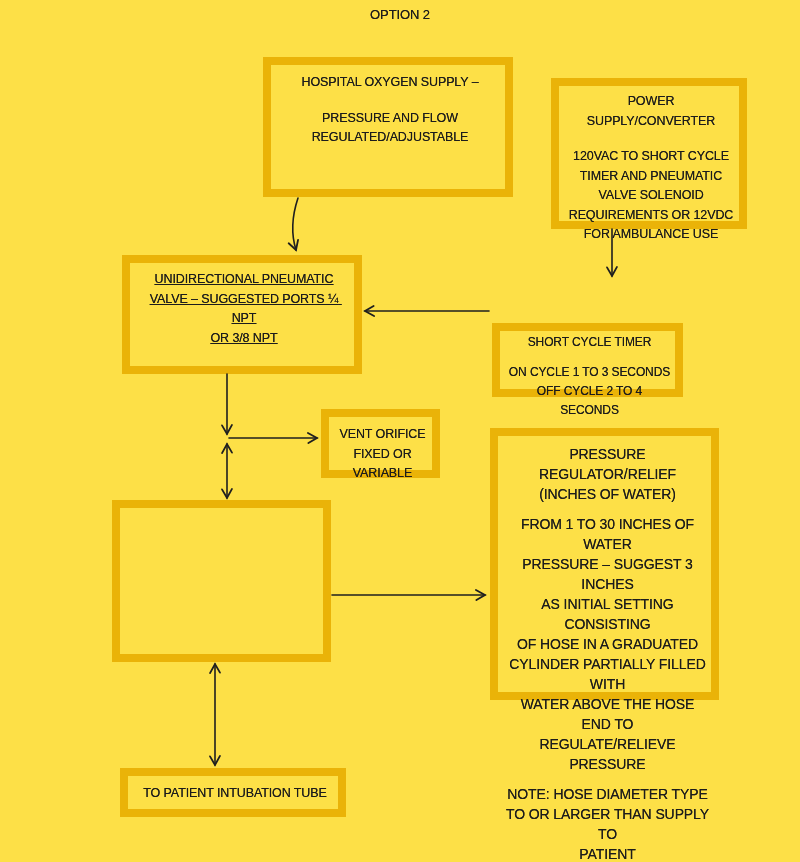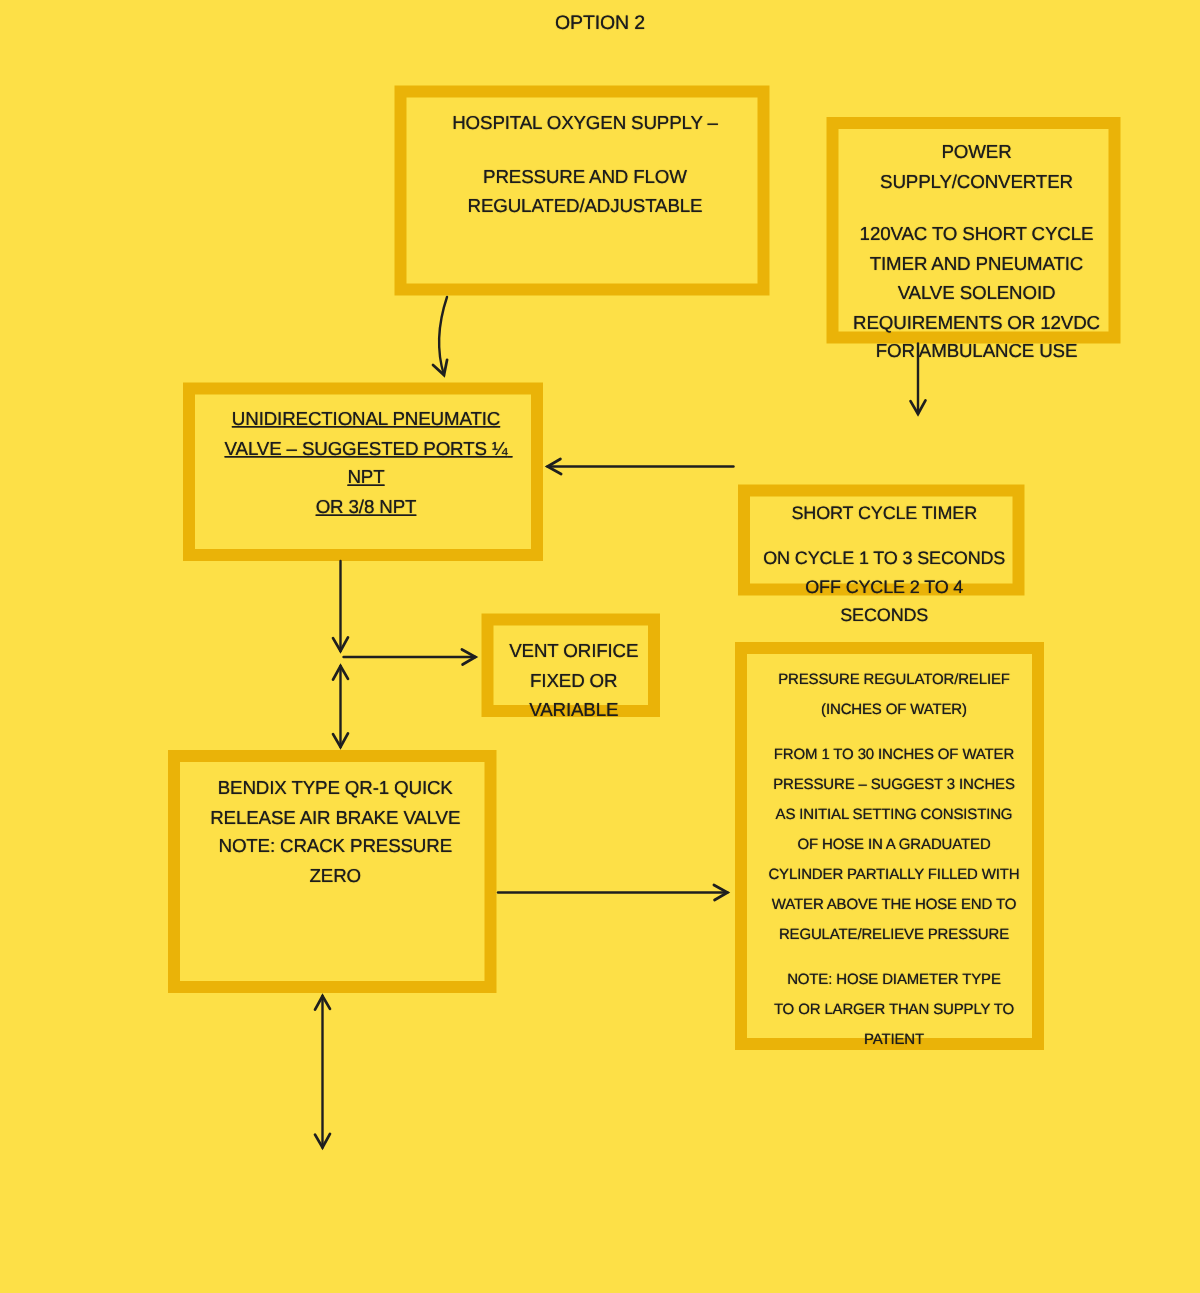--- a/index.html
+++ b/index.html
@@ -26,21 +26,21 @@
   .box p:last-child { margin-bottom:0; }
 
   #box-hospital { left:263px; top:57px;  width:250px; height:140px; }
   #box-power    { left:551px; top:78px;  width:196px; height:151px; padding-top:6px; }
   #box-valve    { left:122px; top:255px; width:240px; height:119px; padding-top:7px;text-decoration:underline; }
   #box-valve p  { margin-bottom:14px; }
   #box-timer    { left:492px; top:279px; width:191px; height:74px; font-size:12px; line-height:19px; padding-top:2px;margin-top:44px; }
   #box-timer p  { margin-bottom:11px; }
   #box-vent     { left:321px; top:409px; width:119px; height:69px; }
   #box-bendix   { left:112px; top:500px; width:219px; height:162px; }
-  #box-pressure { left:490px; top:428px; width:206px; height:272px; font-size:10px; line-height:20px; padding-right:2px; }
+  #box-pressure { left:490px; top:428px; width:229px; height:272px; font-size:14px; line-height:20px; padding-right:2px; }
   #box-pressure p { margin-bottom:10px; }
   #box-patient  { left:120px; top:768px; width:226px; height:49px; }
 
   #arrow-layer { position:absolute; left:0; top:0; width:800px; height:862px; pointer-events:none; }
   #arrow-layer path { stroke:#1f1f1f; stroke-width:1.6; fill:none; stroke-linecap:round; }
 </style>
 </head>
 <body>
 
 <div id="canvas">
@@ -74,40 +74,40 @@
 OFF CYCLE 2 TO 4 SECONDS</p>
   </div>
 
   <div class="box" id="box-vent">
     <p>VENT ORIFICE
 FIXED OR
 VARIABLE</p>
   </div>
 
   <div class="box" id="box-bendix">
-    <p>BENDIX TYPE QR-1 QUICK
-RELEASE AIR BRAKE VALVE
-NOTE: CRACK PRESSURE ZERO</p>
   </div>
 
   <div class="box" id="box-pressure">
     <p>PRESSURE REGULATOR/RELIEF
 (INCHES OF WATER)</p>
     <p>FROM 1 TO 30 INCHES OF WATER
 PRESSURE – SUGGEST 3 INCHES
 AS INITIAL SETTING CONSISTING
 OF HOSE IN A GRADUATED
 CYLINDER PARTIALLY FILLED WITH
 WATER ABOVE THE HOSE END TO
 REGULATE/RELIEVE PRESSURE</p>
     <p>NOTE: HOSE DIAMETER TYPE
 TO OR LARGER THAN SUPPLY TO
 PATIENT</p>
   </div>
 
+  <div class="box" id="box-patient">
+    <p>TO PATIENT INTUBATION TUBE</p>
+  </div>
 
   <svg id="arrow-layer" viewBox="0 0 800 862" xmlns="http://www.w3.org/2000/svg" aria-hidden="true">
     <defs>
       <marker id="ah" viewBox="0 0 12 12" refX="10" refY="6" markerWidth="8.5" markerHeight="8.5" orient="auto-start-reverse">
         <path d="M2,1.6 L10,6 L2.4,10.4" fill="none" stroke="#1f1f1f" stroke-width="1.7" stroke-linecap="round"></path>
       </marker>
     </defs>
     <path d="M298,198 C292,216 291,234 296,250" marker-end="url(#ah)"></path>
     <path d="M612,229 L612,276" marker-end="url(#ah)"></path>
     <path d="M489,311 L365,311" marker-end="url(#ah)"></path>

